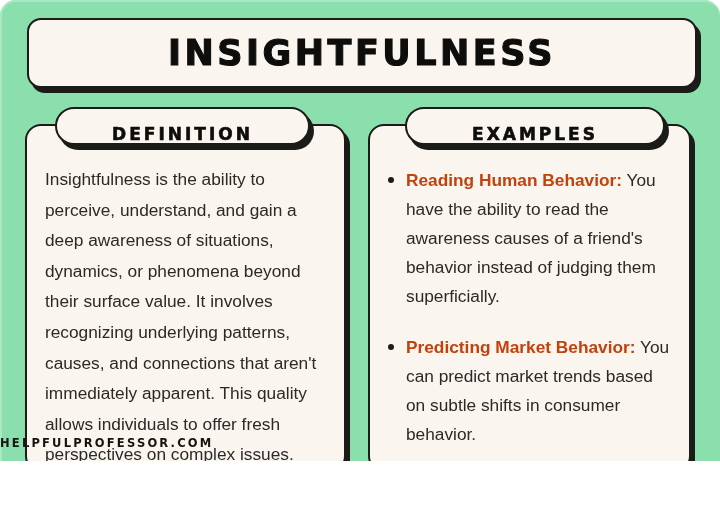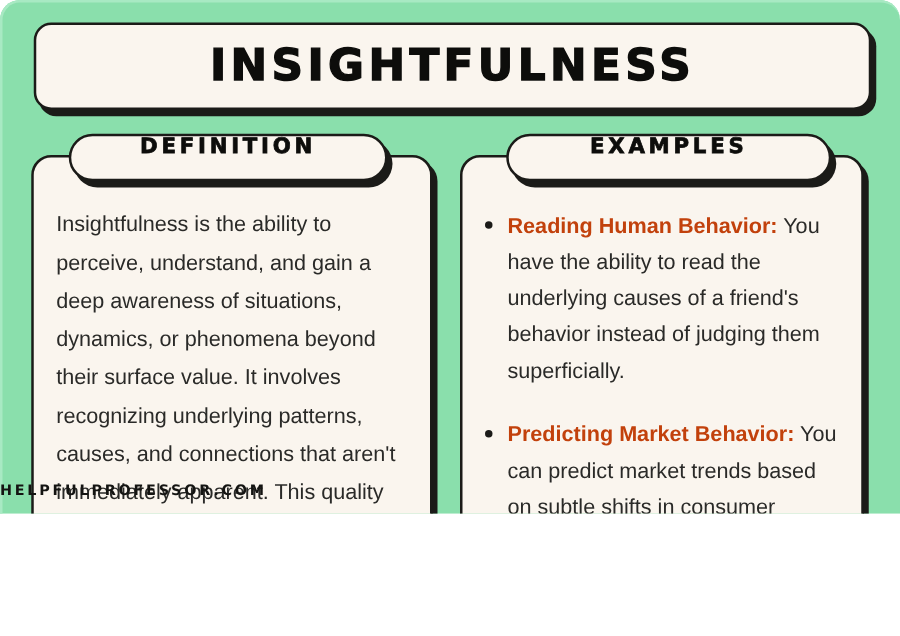--- a/index.html
+++ b/index.html
@@ -3,21 +3,21 @@
 <meta charset="utf-8">
 <style>
   html, body {
     margin: 0;
     padding: 0;
     background: #ffffff;
   }
   #stage {
     position: relative;
     width: 720px;
-    height: 411px;
+    height: 461px;
     overflow: hidden;
     background: #ffffff;
     font-family: "Liberation Sans", sans-serif;
   }
 
   
   .green-panel {
     position: absolute;
     left: 0px;
     top: 0px;
@@ -78,21 +78,21 @@
   }
   .card.left  { left: 25px;  width: 321px; }
   .card.right { left: 368px; width: 323px; }
 
   
   .pill {
     position: absolute;
     height: 38px;
     border-radius: 19px;
     display: flex;
-    align-items: flex-start;
+    align-items: flex-end;
     justify-content: center;
     z-index: 5;
   }
   .pill.def { left: 55px;  top: 107px; width: 255px; }
   .pill.ex  { left: 405px; top: 107px; width: 260px; }
   .pill-text {
     font-family: "DejaVu Sans", sans-serif;
     font-weight: 700;
     font-size: 17px;
     letter-spacing: 3px;
@@ -190,21 +190,21 @@
 
   <div class="sticker pill def">
     <span class="pill-text">Definition</span>
   </div>
 
   <div class="sticker card right">
     <div class="ex-body">
 
       <div class="ex-item">
         <span class="ex-bullet"></span>
-        <span class="ex-term">Reading Human Behavior:</span><span> You have the ability to read the underlying causes of a friend's behavior instead of judging them superficially.</span>
+        <span class="ex-term">Reading Human Behavior:</span><span> You have the ability to read the awareness causes of a friend's behavior instead of judging them superficially.</span>
       </div>
 
       <div class="ex-item">
         <span class="ex-bullet"></span>
         <span class="ex-term">Predicting Market Behavior:</span><span> You can predict market trends based on subtle shifts in consumer behavior.</span>
       </div>
 
     </div>
   </div>
 

